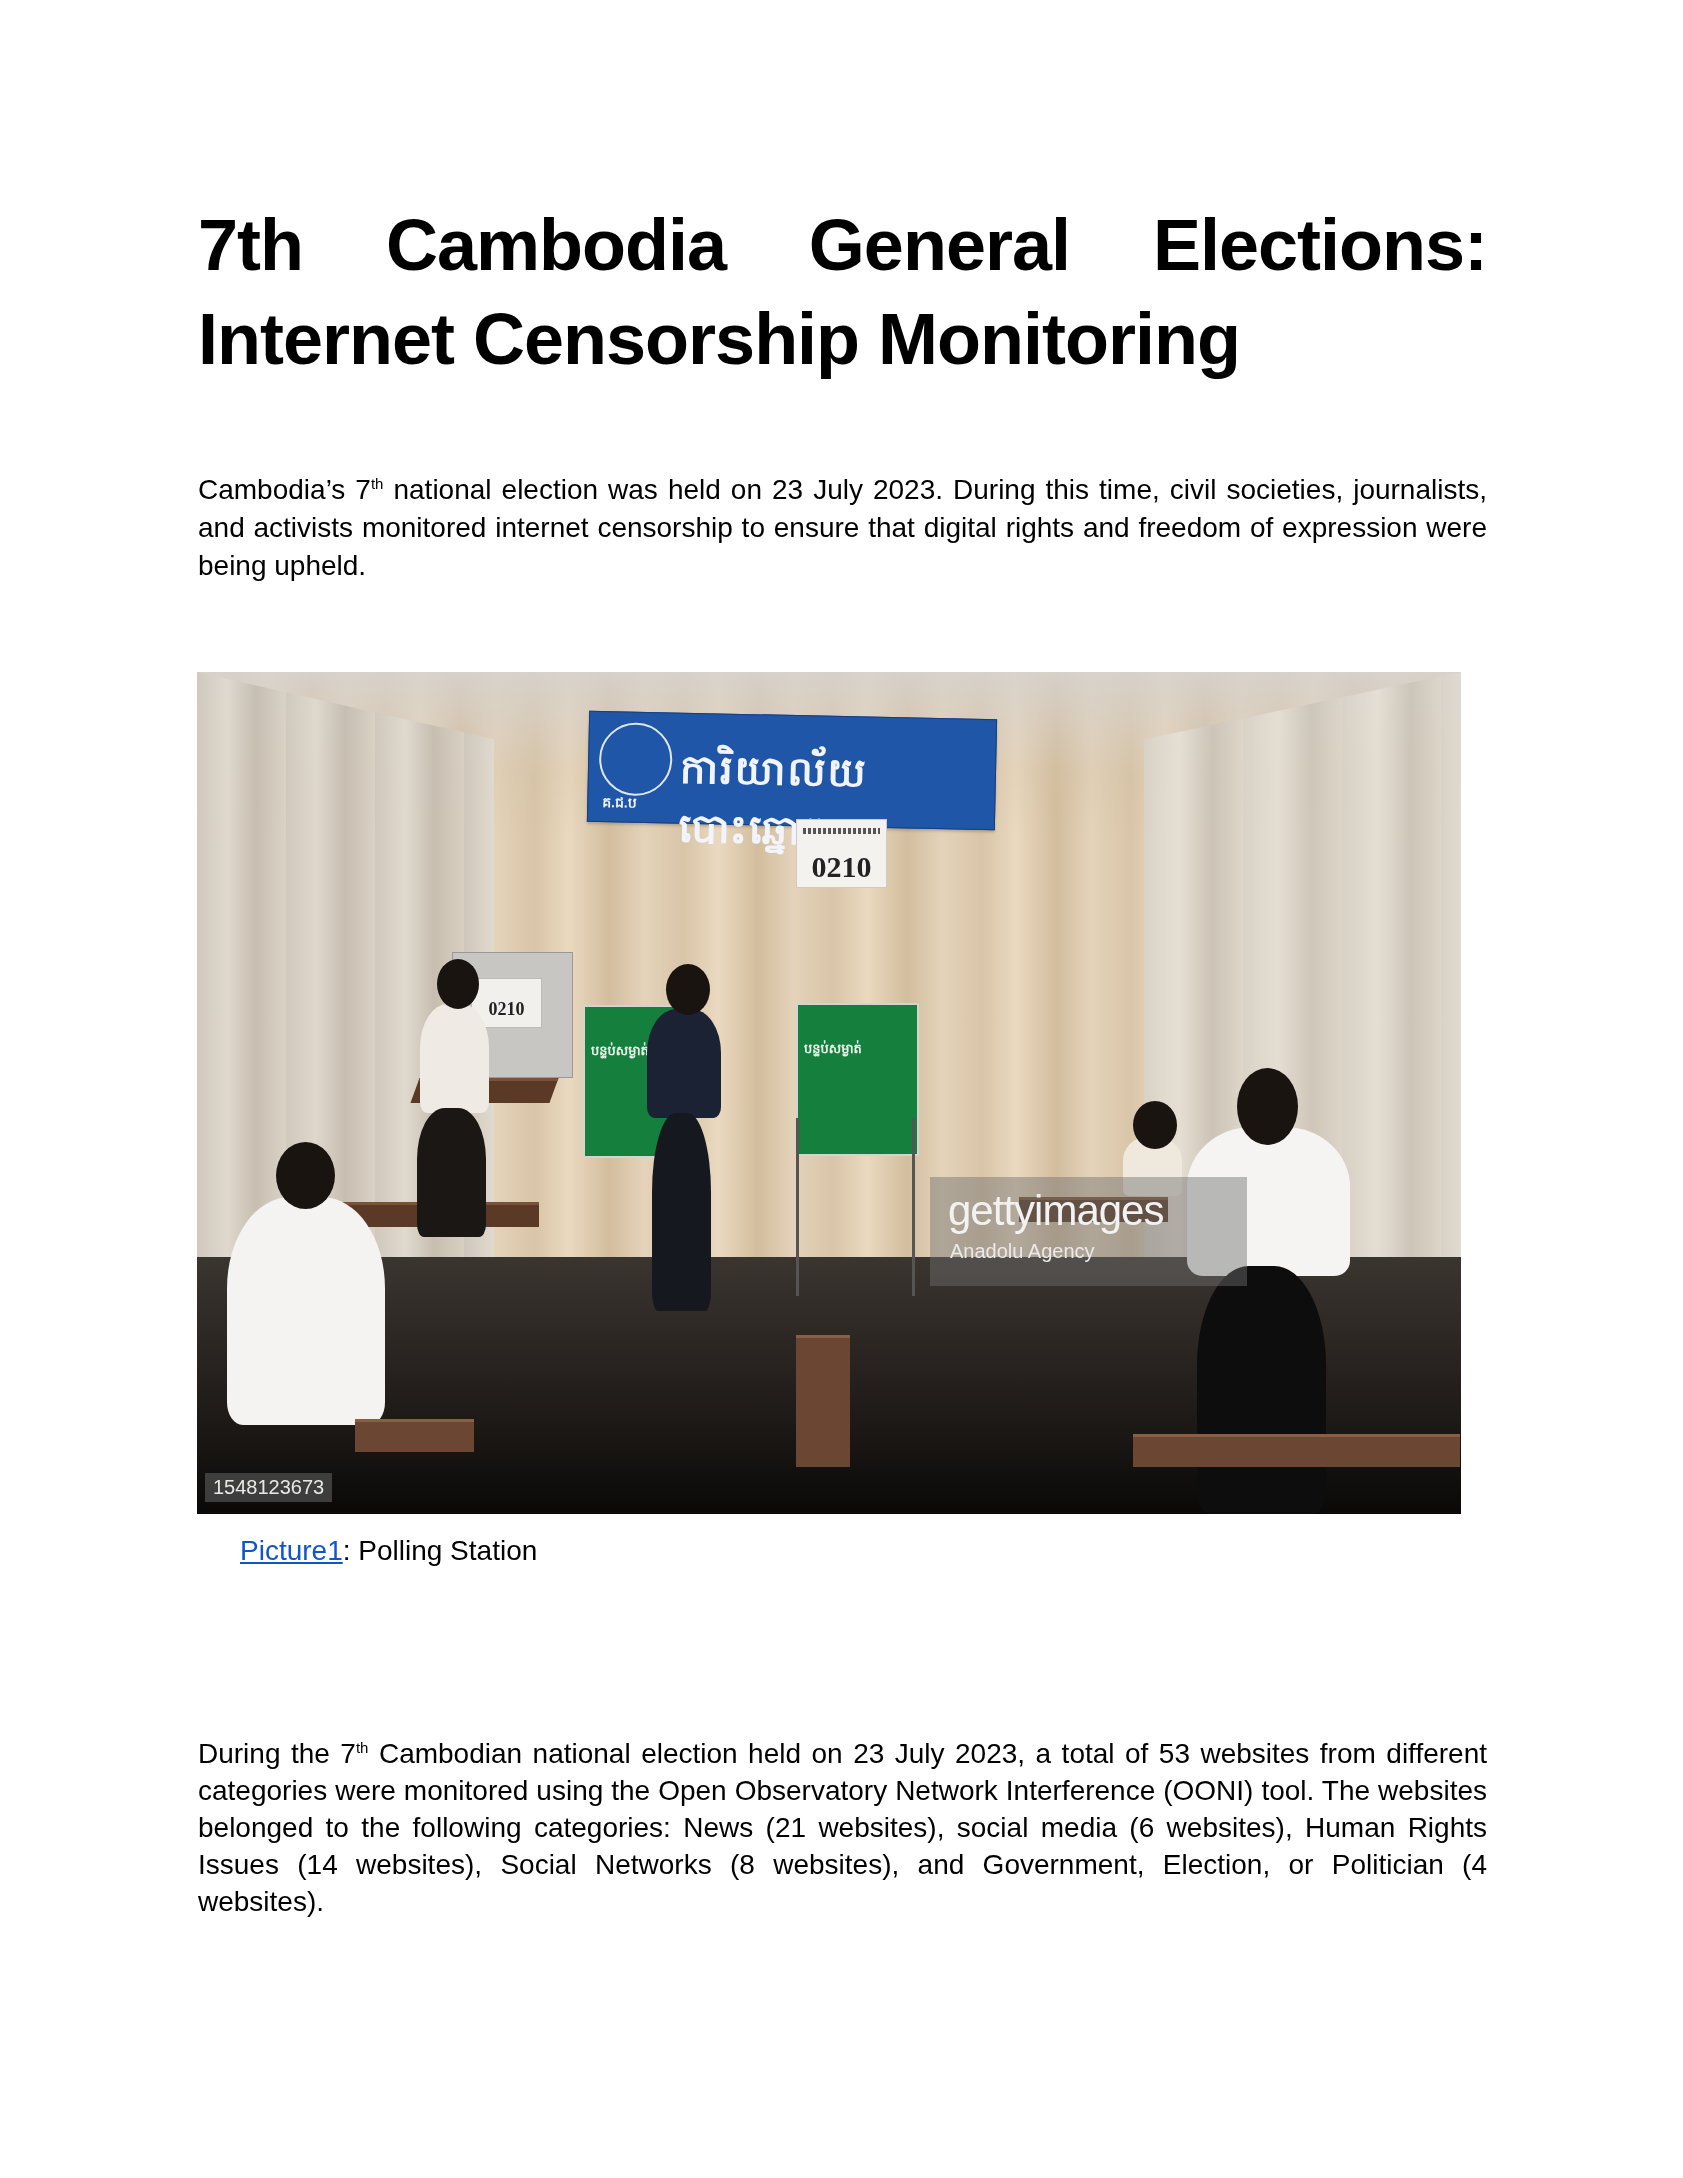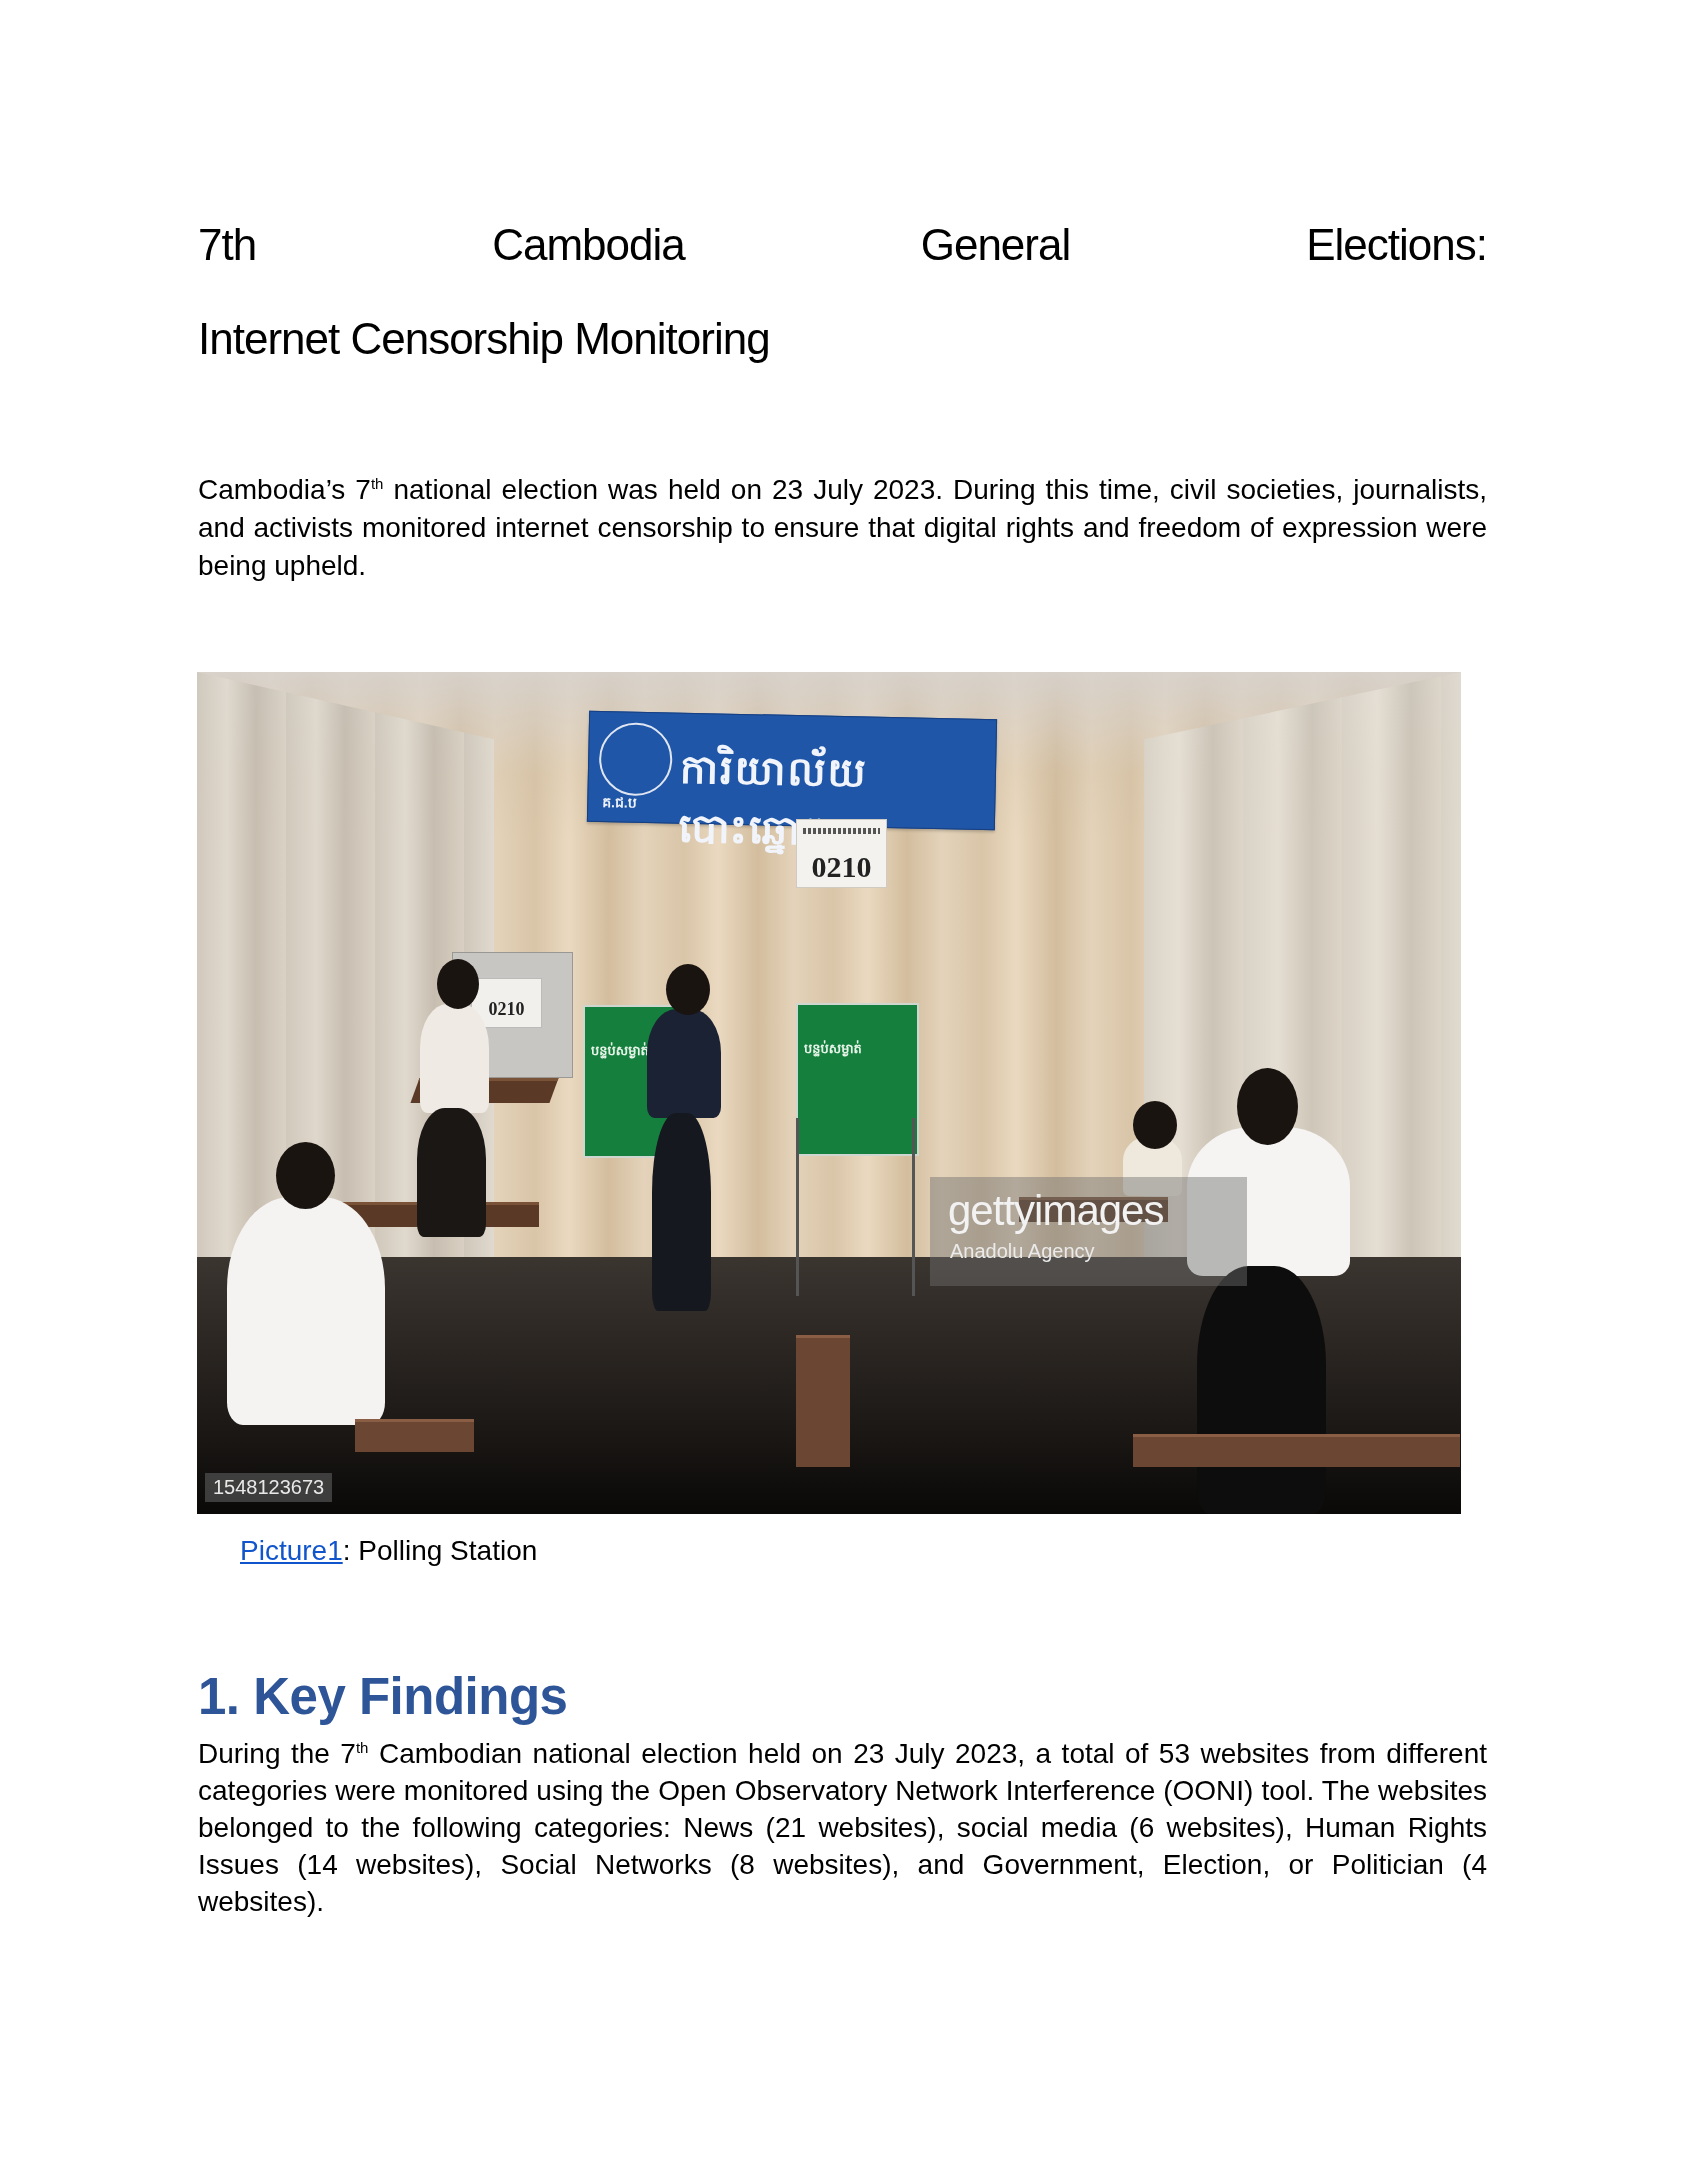--- a/index.html
+++ b/index.html
@@ -1,21 +1,21 @@
 <!DOCTYPE html>
 <html><head>
   <meta charset="utf-8">
   <style>
     html, body { margin: 0; padding: 0; background: #ffffff; }
     body { width: 1683px; height: 2178px; position: relative; overflow: hidden;
            font-family: "Liberation Sans", sans-serif; color: #000; }
     .page { position: absolute; left: 0; top: 0; width: 1683px; height: 2178px; }
 
     .title { position: absolute; left: 198px; top: 198px; width: 1289px;
-             font-size: 44px; line-height: 94px; font-weight: normal; margin: 0;
+             font-size: 72px; line-height: 94px; font-weight: bold; margin: 0;
              letter-spacing: -1px; }
     .title .line1 { display: flex; justify-content: space-between; }
     .title .line2 { display: block; }
 
     .intro { position: absolute; left: 198px; top: 471px; width: 1289px;
              font-size: 28px; line-height: 38px; text-align: justify; margin: 0; }
     sup { font-size: 15px; line-height: 0; vertical-align: super; }
 
     
     .photo { position: absolute; left: 197px; top: 672px; width: 1264px; height: 842px;
@@ -166,18 +166,17 @@
     <div class="watermark">
       <div class="brand"><b>getty</b><span>images</span></div>
       <div class="agency">Anadolu Agency</div>
     </div>
 
     <div class="photo-id">1548123673</div>
   </div>
 
   <p class="caption"><a href="#">Picture1</a><span>: Polling Station</span></p>
 
-  <h2 class="section-heading">1. Key Findings</h2>
 
   <p class="section-body"><span>During the 7</span><sup>th</sup><span> Cambodian national election held on 23 July 2023, a total of 53 websites from different categories were monitored using the Open Observatory Network Interference (OONI) tool. The websites belonged to the following categories: News (21 websites), social media (6 websites), Human Rights Issues (14 websites), Social Networks (8 websites), and Government, Election, or Politician (4 websites).</span></p>
 
 </div>
 
 
 </body></html>

